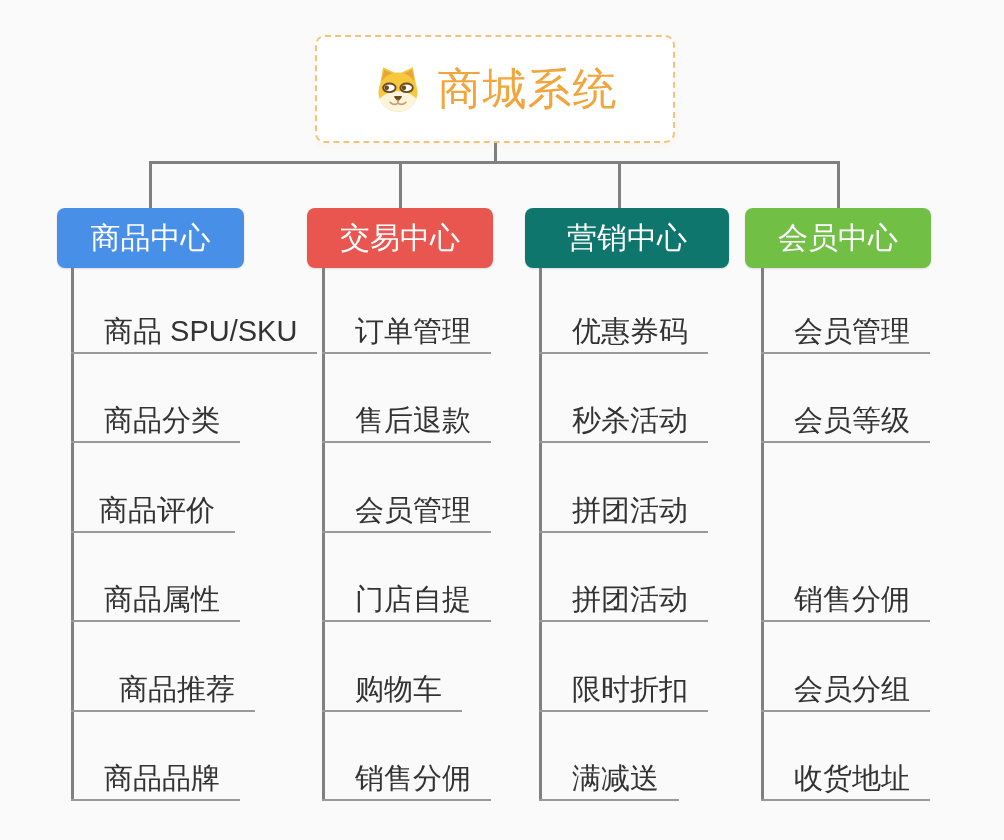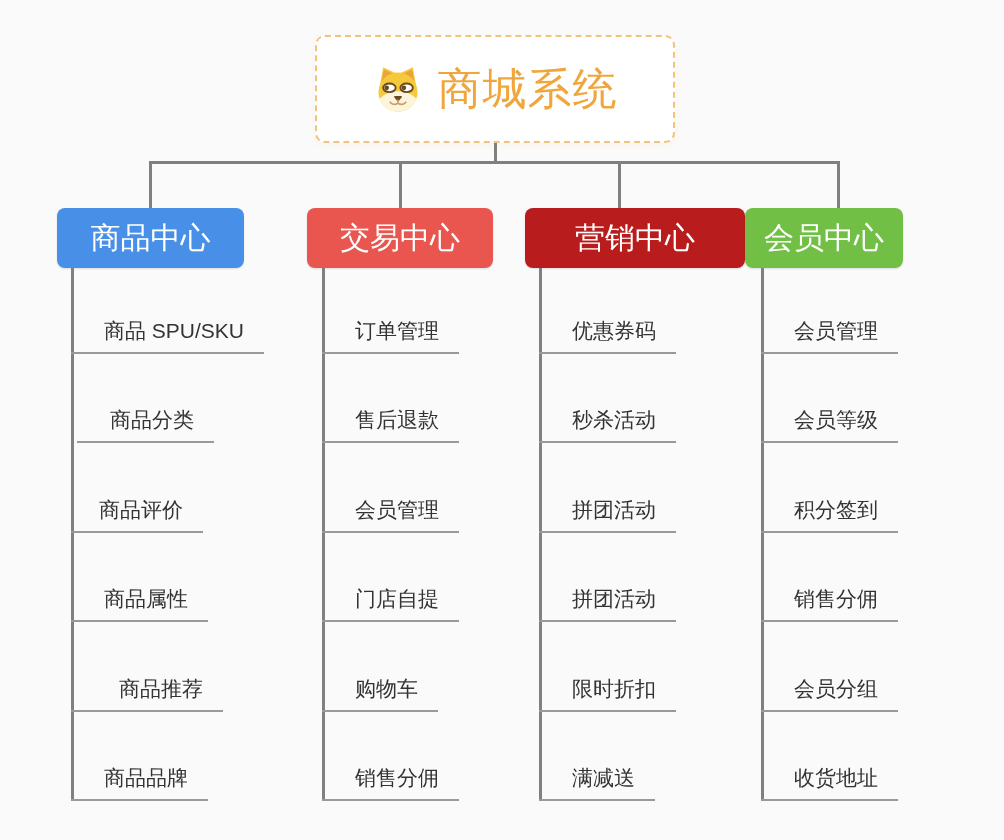--- a/index.html
+++ b/index.html
@@ -53,21 +53,21 @@
   .branch-label {
     color: #FFFFFF;
     font-size: 30px;
     line-height: 1;
     white-space: nowrap;
   }
   
   .leaf-node {
     position: absolute;
     box-sizing: border-box;
-    font-size: 21px;
+    font-size: 29px;
     line-height: 34px;
     padding: 0 20px 4px 33px;
     border-bottom: 2px solid #999999;
     white-space: nowrap;
   }
 </style>
 </head>
 <body>
 
 <div class="canvas" id="canvas" style="background: rgb(250, 250, 250);">
@@ -99,51 +99,50 @@
     <span class="root-title" id="rootTitle" style="color: rgb(240, 166, 60);">商城系统</span>
   </div>
 <div class="cline" style="left: 493.5px; top: 143px; width: 3px; height: 21px; background: rgb(128, 128, 128);"></div>
     <div class="cline" style="left: 149px; top: 161px; width: 690.5px; height: 3px; background: rgb(128, 128, 128);"></div>
     <div class="cline" style="left: 149px; top: 161px; width: 3px; height: 47px; background: rgb(128, 128, 128);"></div>
     <div class="branch-node" style="left: 57px; width: 187px; background: rgb(72, 143, 232);">
       <span class="branch-label">商品中心</span>
     </div>
     <div class="cline" style="left: 71px; top: 268px; width: 3px; height: 533px; background: rgb(128, 128, 128);"></div>
     <div class="leaf-node" style="left: 71px; top: 314px; color: rgb(51, 51, 51); border-bottom-color: rgb(153, 153, 153);">商品 SPU/SKU</div>
-    <div class="leaf-node" style="left: 77px; top: 403.4px; color: rgb(51, 51, 51); border-bottom-color: rgb(153, 153, 153); font-family: Liberation Serif, serif;">商品分类</div>
+    <div class="leaf-node" style="left: 71px; top: 403.4px; color: rgb(51, 51, 51); border-bottom-color: rgb(153, 153, 153); font-family: Liberation Serif, serif;">商品分类</div>
     <div class="leaf-node" style="left: 71px; top: 492.8px; color: rgb(51, 51, 51); border-bottom-color: rgb(153, 153, 153); padding-left: 28px;">商品评价</div>
     <div class="leaf-node" style="left: 71px; top: 582.2px; color: rgb(51, 51, 51); border-bottom-color: rgb(153, 153, 153);">商品属性</div>
     <div class="leaf-node" style="left: 71px; top: 671.6px; color: rgb(51, 51, 51); border-bottom-color: rgb(153, 153, 153); padding-left: 48px;">商品推荐</div>
     <div class="leaf-node" style="left: 71px; top: 761px; color: rgb(51, 51, 51); border-bottom-color: rgb(153, 153, 153);">商品品牌</div>
     <div class="cline" style="left: 398.5px; top: 161px; width: 3px; height: 47px; background: rgb(128, 128, 128);"></div>
     <div class="branch-node" style="left: 307px; width: 186px; background: rgb(232, 86, 79);">
       <span class="branch-label">交易中心</span>
     </div>
     <div class="cline" style="left: 322px; top: 268px; width: 3px; height: 533px; background: rgb(128, 128, 128);"></div>
     <div class="leaf-node" style="left: 322px; top: 314px; color: rgb(51, 51, 51); border-bottom-color: rgb(153, 153, 153);">订单管理</div>
     <div class="leaf-node" style="left: 322px; top: 403.4px; color: rgb(51, 51, 51); border-bottom-color: rgb(153, 153, 153);">售后退款</div>
     <div class="leaf-node" style="left: 322px; top: 492.8px; color: rgb(51, 51, 51); border-bottom-color: rgb(153, 153, 153);">会员管理</div>
     <div class="leaf-node" style="left: 322px; top: 582.2px; color: rgb(51, 51, 51); border-bottom-color: rgb(153, 153, 153);">门店自提</div>
     <div class="leaf-node" style="left: 322px; top: 671.6px; color: rgb(51, 51, 51); border-bottom-color: rgb(153, 153, 153);">购物车</div>
     <div class="leaf-node" style="left: 322px; top: 761px; color: rgb(51, 51, 51); border-bottom-color: rgb(153, 153, 153);">销售分佣</div>
     <div class="cline" style="left: 617.5px; top: 161px; width: 3px; height: 47px; background: rgb(128, 128, 128);"></div>
-    <div class="branch-node" style="left: 525px; width: 220px; background: #b91c1c;">
+    <div class="branch-node" style="left: 525px; width: 204px; background: #0f766e;">
       <span class="branch-label">营销中心</span>
     </div>
     <div class="cline" style="left: 539px; top: 268px; width: 3px; height: 533px; background: rgb(128, 128, 128);"></div>
     <div class="leaf-node" style="left: 539px; top: 314px; color: rgb(51, 51, 51); border-bottom-color: rgb(153, 153, 153);">优惠券码</div>
     <div class="leaf-node" style="left: 539px; top: 492.8px; color: rgb(51, 51, 51); border-bottom-color: rgb(153, 153, 153);">拼团活动</div>
     <div class="leaf-node" style="left: 539px; top: 403.4px; color: rgb(51, 51, 51); border-bottom-color: rgb(153, 153, 153);">秒杀活动</div>
     <div class="leaf-node" style="left: 539px; top: 582.2px; color: rgb(51, 51, 51); border-bottom-color: rgb(153, 153, 153);">拼团活动</div>
     <div class="leaf-node" style="left: 539px; top: 671.6px; color: rgb(51, 51, 51); border-bottom-color: rgb(153, 153, 153);">限时折扣</div>
     <div class="leaf-node" style="left: 539px; top: 761px; color: rgb(51, 51, 51); border-bottom-color: rgb(153, 153, 153);">满减送</div>
     <div class="cline" style="left: 836.5px; top: 161px; width: 3px; height: 47px; background: rgb(128, 128, 128);"></div>
-    <div class="branch-node" style="left: 745px; width: 158px; background: rgb(113, 191, 68);">
+    <div class="branch-node" style="left: 745px; width: 186px; background: rgb(113, 191, 68);">
       <span class="branch-label">会员中心</span>
     </div>
     <div class="cline" style="left: 761px; top: 268px; width: 3px; height: 533px; background: rgb(128, 128, 128);"></div>
     <div class="leaf-node" style="left: 761px; top: 314px; color: rgb(51, 51, 51); border-bottom-color: rgb(153, 153, 153);">会员管理</div>
     <div class="leaf-node" style="left: 761px; top: 403.4px; color: rgb(51, 51, 51); border-bottom-color: rgb(153, 153, 153);">会员等级</div>
-    <div class="leaf-node" style="left: 761px; top: 492.8px; color: rgb(51, 51, 51); border-bottom-color: rgb(153, 153, 153);">积分签到</div>
     <div class="leaf-node" style="left: 761px; top: 582.2px; color: rgb(51, 51, 51); border-bottom-color: rgb(153, 153, 153);">销售分佣</div>
     <div class="leaf-node" style="left: 761px; top: 671.6px; color: rgb(51, 51, 51); border-bottom-color: rgb(153, 153, 153);">会员分组</div>
     <div class="leaf-node" style="left: 761px; top: 761px; color: rgb(51, 51, 51); border-bottom-color: rgb(153, 153, 153);">收货地址</div>
   </div>
 
 </body></html>

